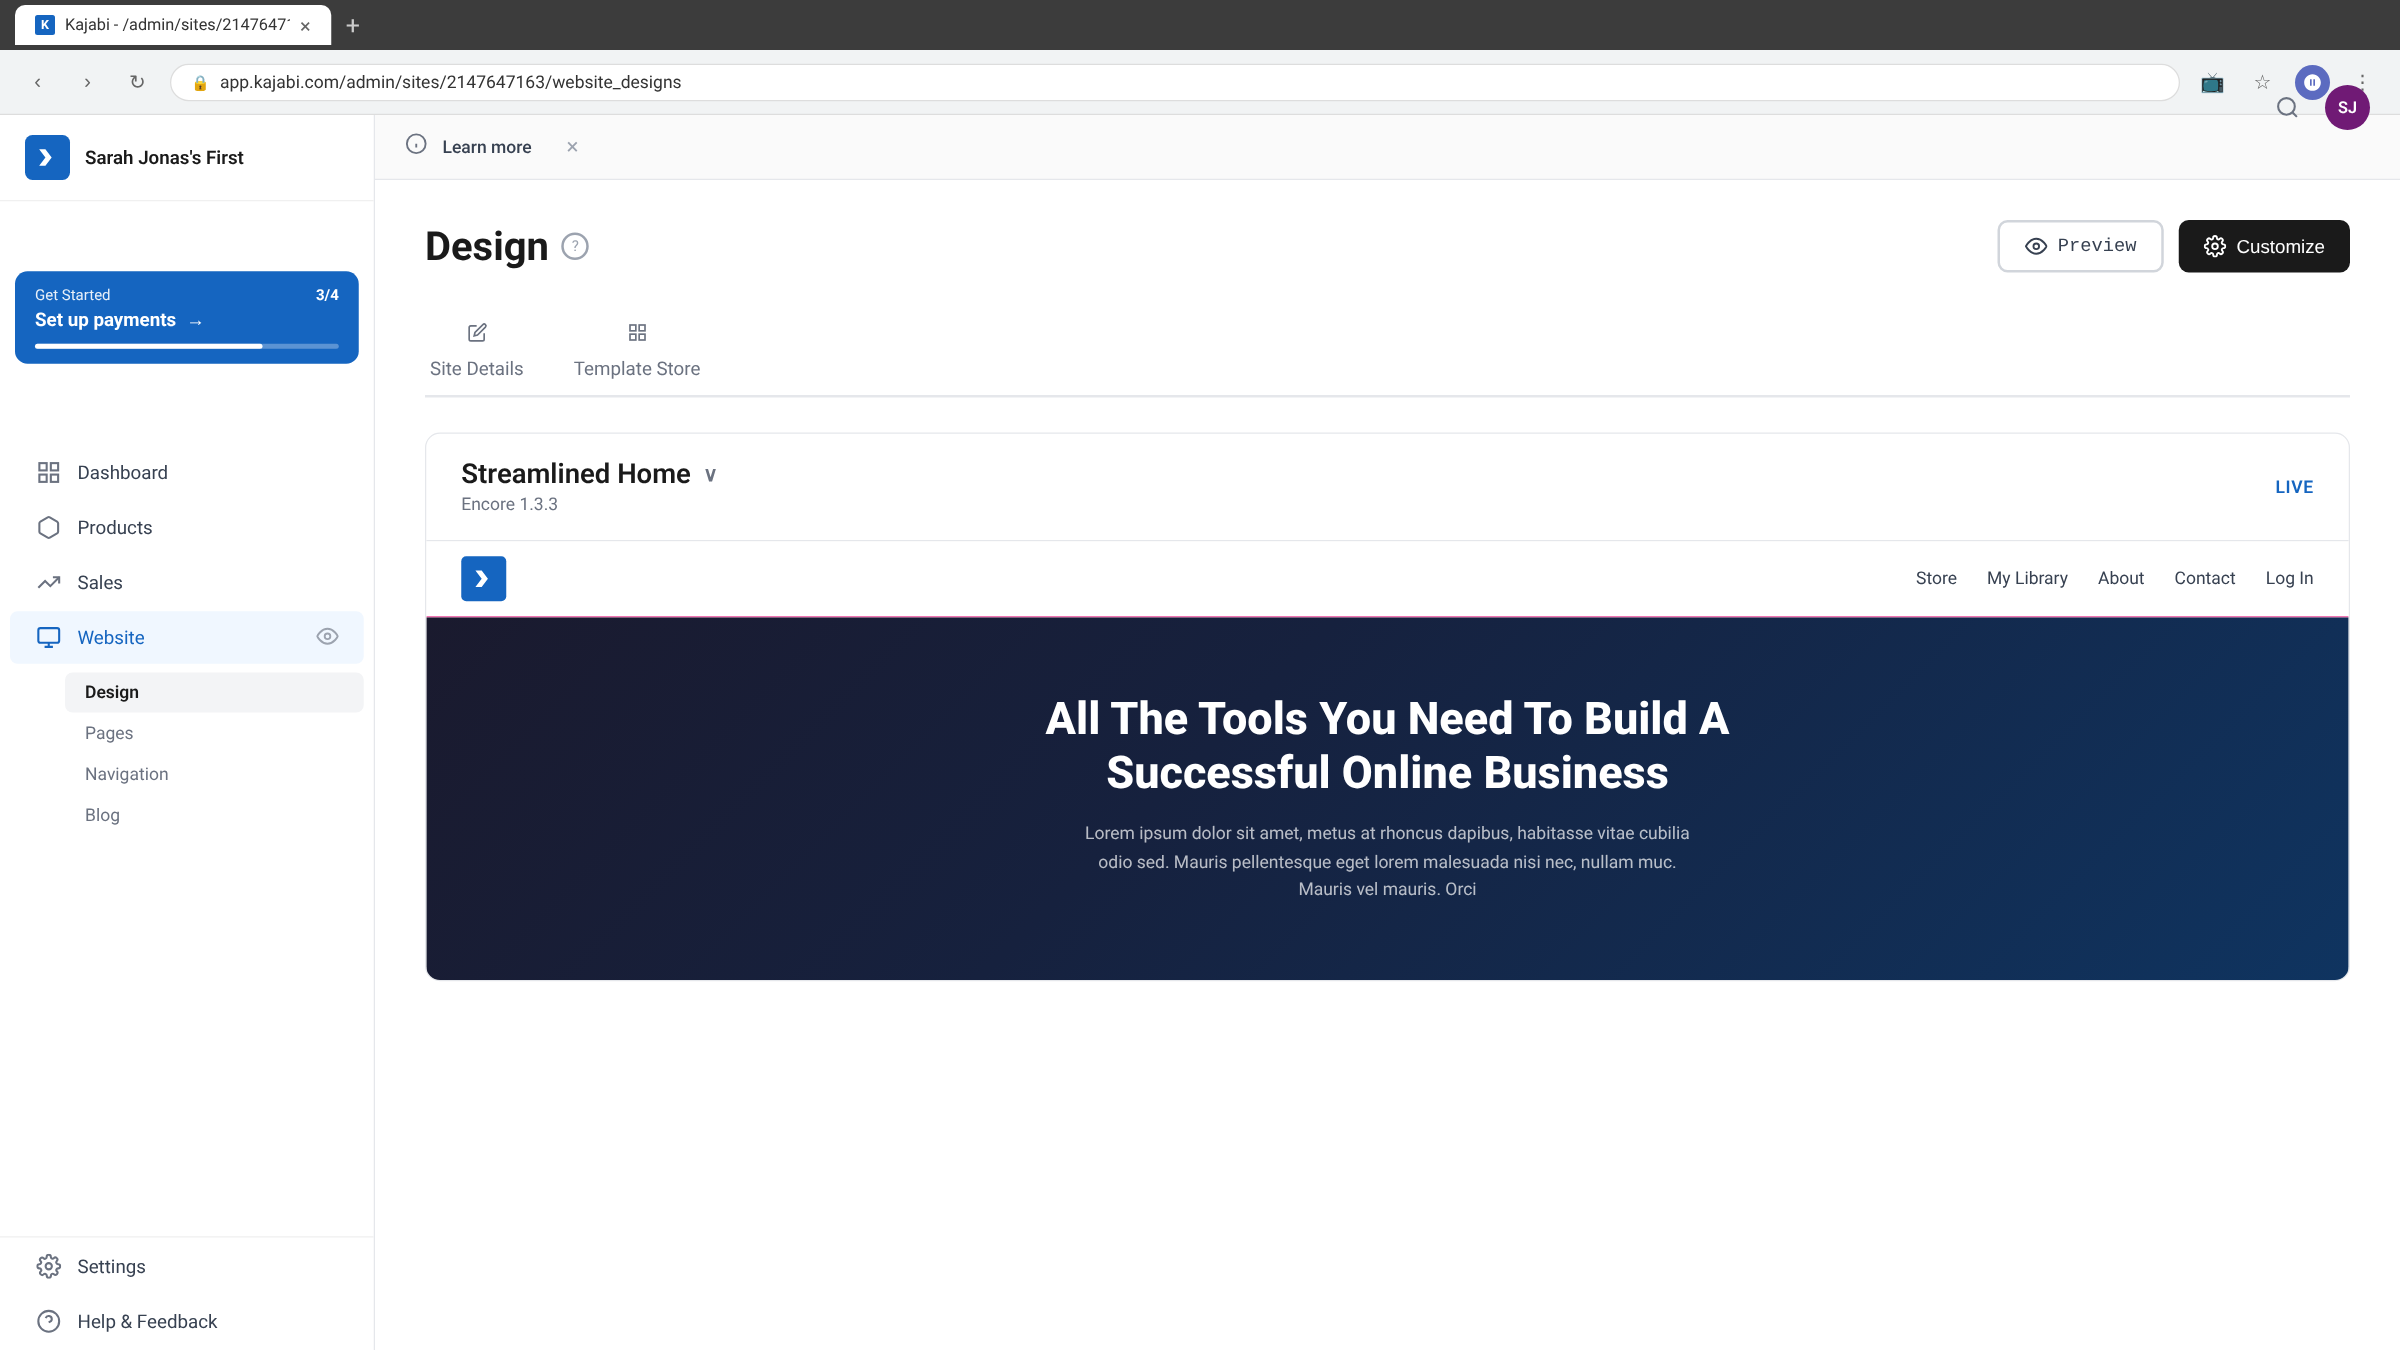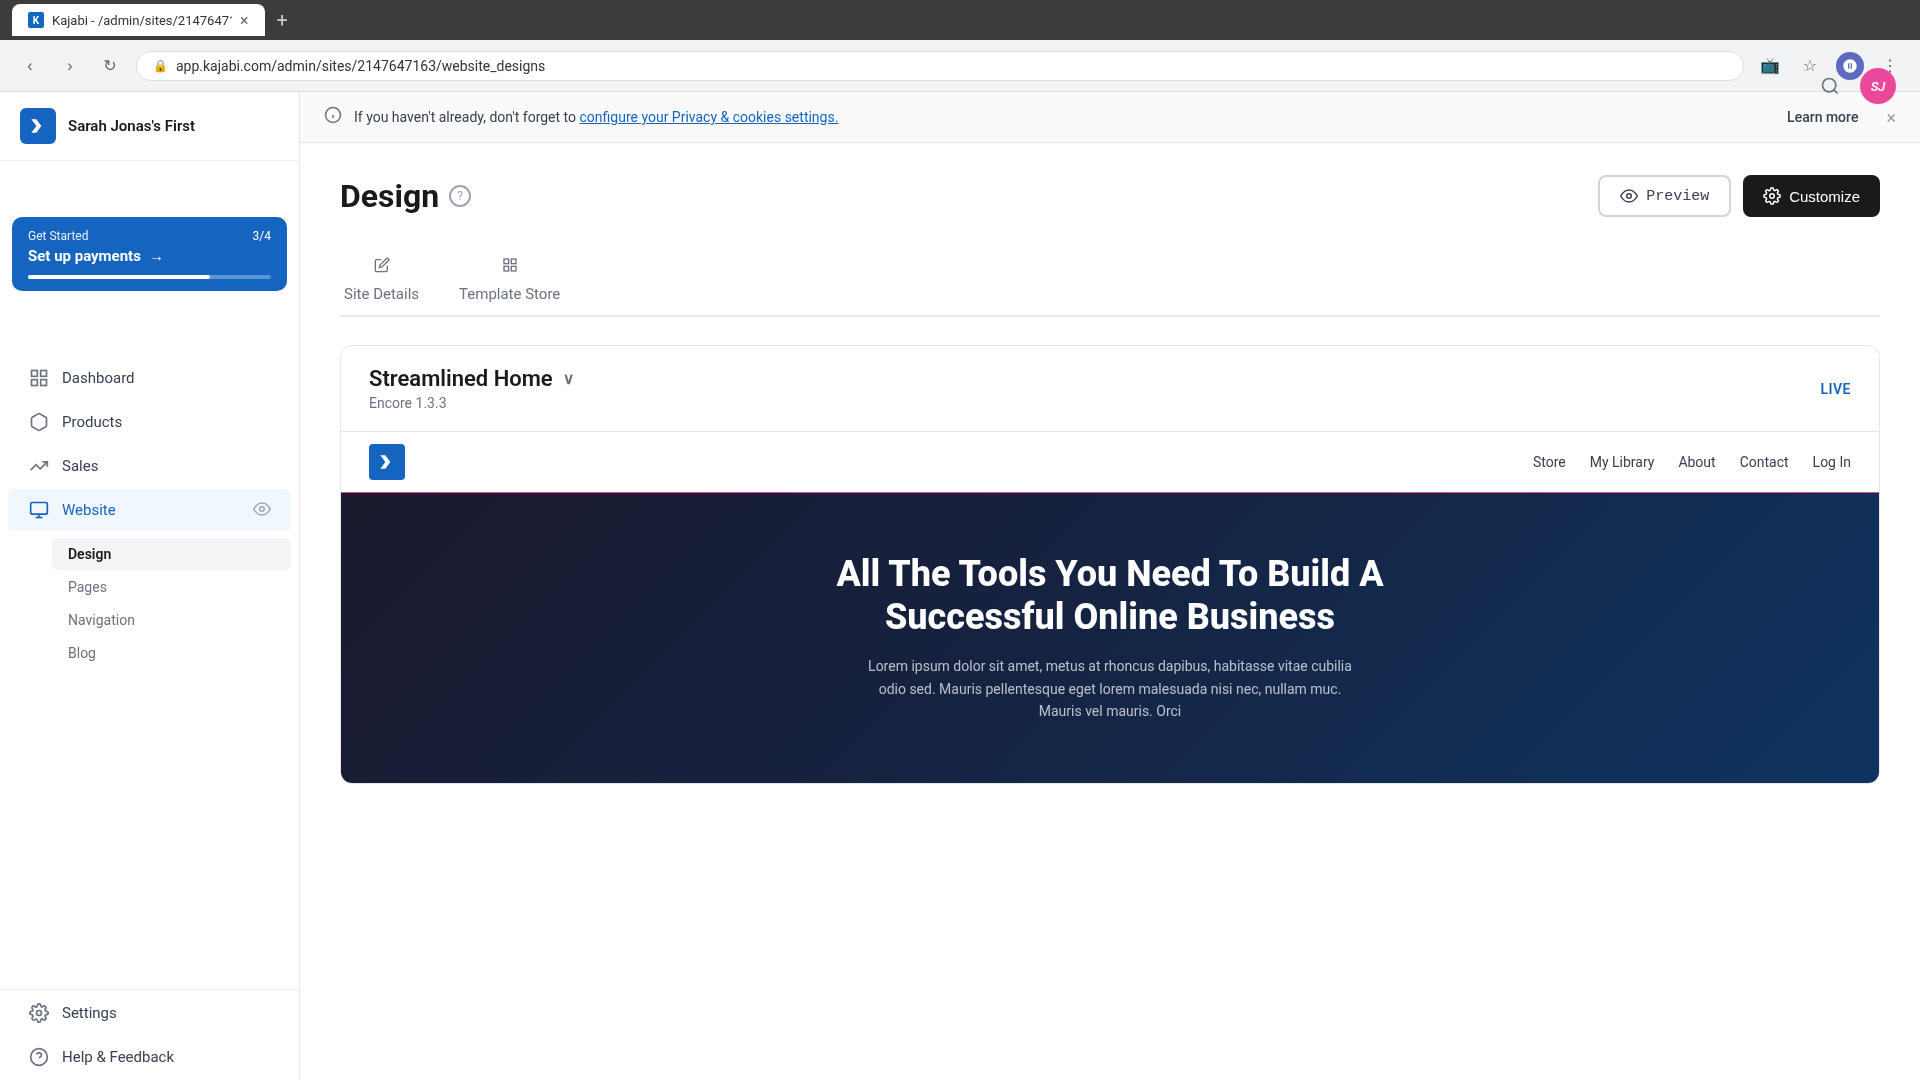--- a/index.html
+++ b/index.html
@@ -25,21 +25,21 @@
 
     
     .sidebar { width: 300px; background: #fff; border-right: 1px solid #e5e7eb; display: flex; flex-direction: column; flex-shrink: 0; overflow-y: auto; gap: 44px; }
     .sidebar-header { padding: 16px 20px; display: flex; align-items: center; gap: 12px; border-bottom: 1px solid #f0f0f0; }
     .kajabi-icon { width: 36px; height: 36px; background: #1565c0; border-radius: 6px; display: flex; align-items: center; justify-content: center; color: white; font-size: 18px; font-weight: bold; }
     .site-name { font-size: 15px; font-weight: 600; color: #1a1a1a; }
 
     .get-started-card { margin: 12px; background: #1565c0; border-radius: 10px; padding: 12px 16px; color: white; cursor: pointer; }
     .get-started-top { display: flex; justify-content: space-between; align-items: center; margin-bottom: 4px; }
     .get-started-label { font-size: 12px; opacity: 0.9; }
-    .get-started-progress-text { font-size: 12px; font-weight: 400; }
+    .get-started-progress-text { font-size: 12px; font-weight: 700; }
     .get-started-title { font-size: 15px; font-weight: 700; display: flex; align-items: center; gap: 8px; margin-bottom: 10px; }
     .progress-bar { background: rgba(255,255,255,0.3); border-radius: 4px; height: 4px; }
     .progress-fill { background: white; border-radius: 4px; height: 4px; }
 
     .nav-section { padding: 8px 0; }
     .nav-item { display: flex; align-items: center; gap: 12px; padding: 10px 20px; cursor: pointer; font-size: 15px; color: #374151; border-radius: 6px; margin: 2px 8px; }
     .nav-item.active { background: #f0f7ff; color: #1565c0; }
     .nav-item .nav-icon { width: 22px; height: 22px; display: flex; align-items: center; justify-content: center; color: #6b7280; font-size: 18px; }
     .nav-item.active .nav-icon { color: #1565c0; }
     .nav-item-label { font-size: 15px; }
@@ -97,21 +97,21 @@
     .preview-hero { background: linear-gradient(135deg, #1a1a2e 0%, #16213e 40%, #0f3460 100%); padding: 60px 40px; text-align: center; }
     .preview-hero-title { font-size: 36px; font-weight: 800; color: white; line-height: 1.2; margin-bottom: 16px; max-width: 600px; margin-left: auto; margin-right: auto; }
     .preview-hero-text { font-size: 14px; color: rgba(255,255,255,0.7); line-height: 1.6; max-width: 500px; margin: 0 auto; }
 
     
     .sidebar::-webkit-scrollbar { width: 4px; }
     .sidebar::-webkit-scrollbar-track { background: transparent; }
     .sidebar::-webkit-scrollbar-thumb { background: #d1d5db; border-radius: 2px; }
 
     .search-btn { width: 36px; height: 36px; display: flex; align-items: center; justify-content: center; cursor: pointer; color: #6b7280; font-size: 20px; }
-    .user-avatar { width: 36px; height: 36px; background: #ec4899; border-radius: 50%; display: flex; align-items: center; justify-content: center; color: white; font-size: 13px; font-weight: 600; cursor: pointer; font-style: italic; }
+    .user-avatar { width: 36px; height: 36px; background: #701a75; border-radius: 50%; display: flex; align-items: center; justify-content: center; color: white; font-size: 13px; font-weight: 600; cursor: pointer; }
     .top-right-actions { display: flex; align-items: center; gap: 12px; position: absolute; right: 24px; top: 0; height: 92px; align-items: center; }
   </style>
 </head>
 <body>
 
 <div class="browser-chrome">
   <div class="browser-tab">
     <div class="tab-favicon">
       <span>K</span>
     </div>
@@ -258,24 +258,20 @@
 
   <div class="main-content">
 
     <div class="info-banner">
       <span class="banner-icon">
         <svg width="18" height="18" viewBox="0 0 24 24" fill="none" stroke="#6b7280" stroke-width="2">
             <circle cx="12" cy="12" r="10"></circle>
             <line x1="12" y1="16" x2="12" y2="12"></line>
             <line x1="12" y1="8" x2="12.01" y2="8"></line>
           </svg>
-      </span>
-      <span class="banner-text">
-        <span>If you haven't already, don't forget to</span>
-        <span class="banner-link"> configure your Privacy &amp; cookies settings.</span>
       </span>
       <span class="banner-learn">Learn more</span>
       <span class="banner-close">×</span>
     </div>
 
     <div class="page-content">
 
       <div class="page-header">
         <div class="page-title-section">
           <h1 class="page-title">Design</h1>

